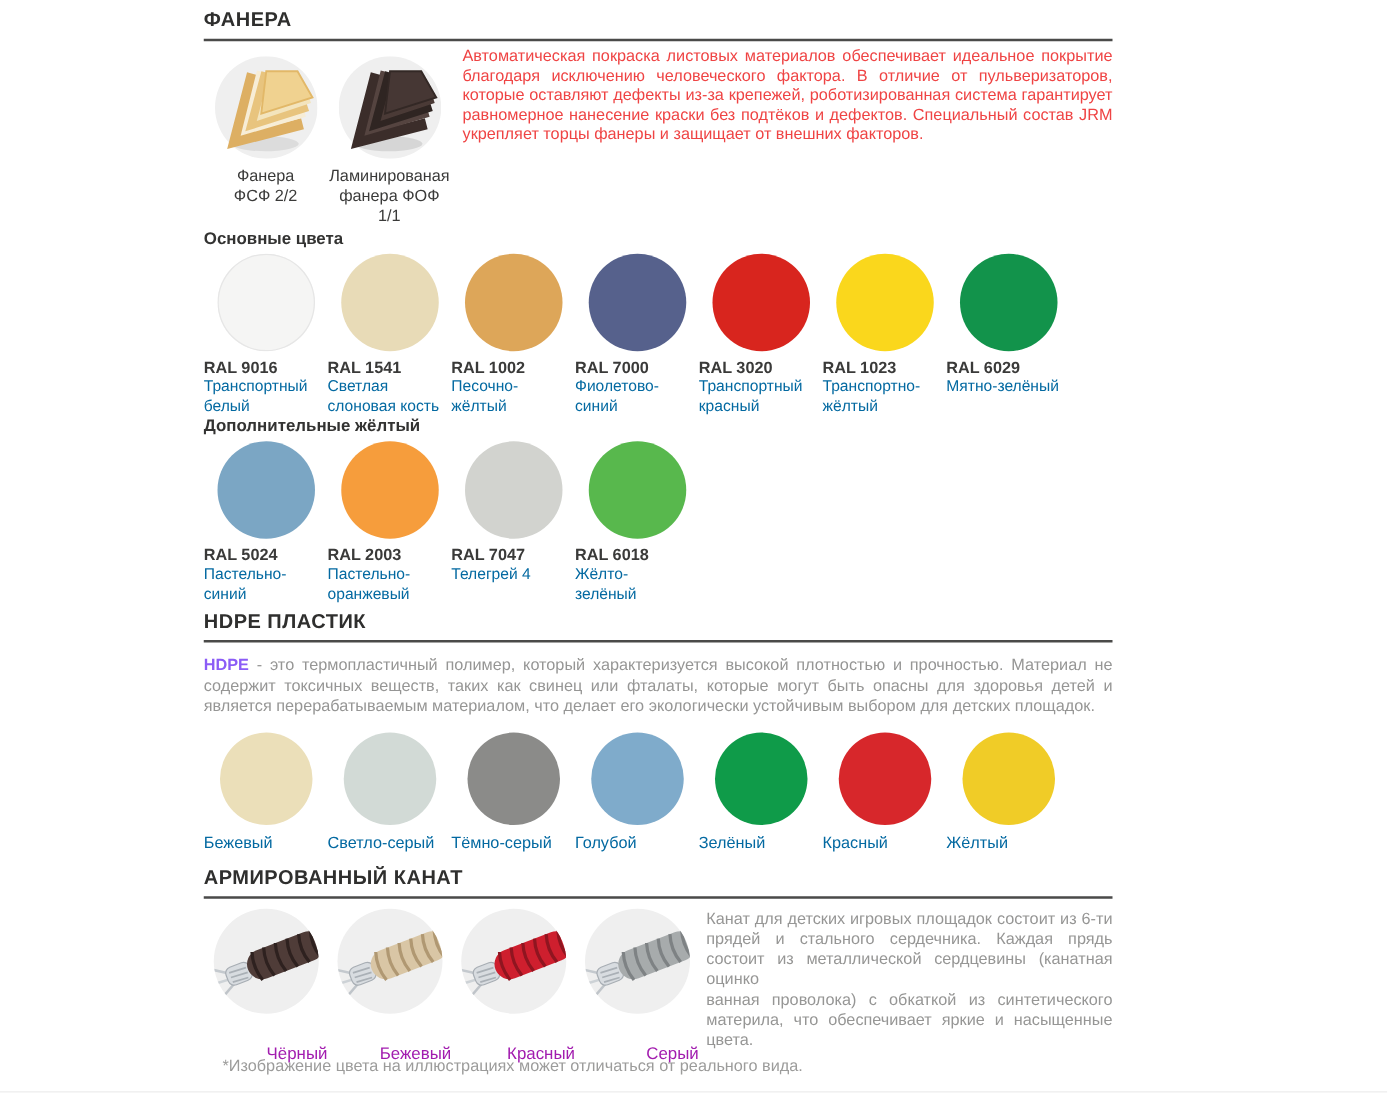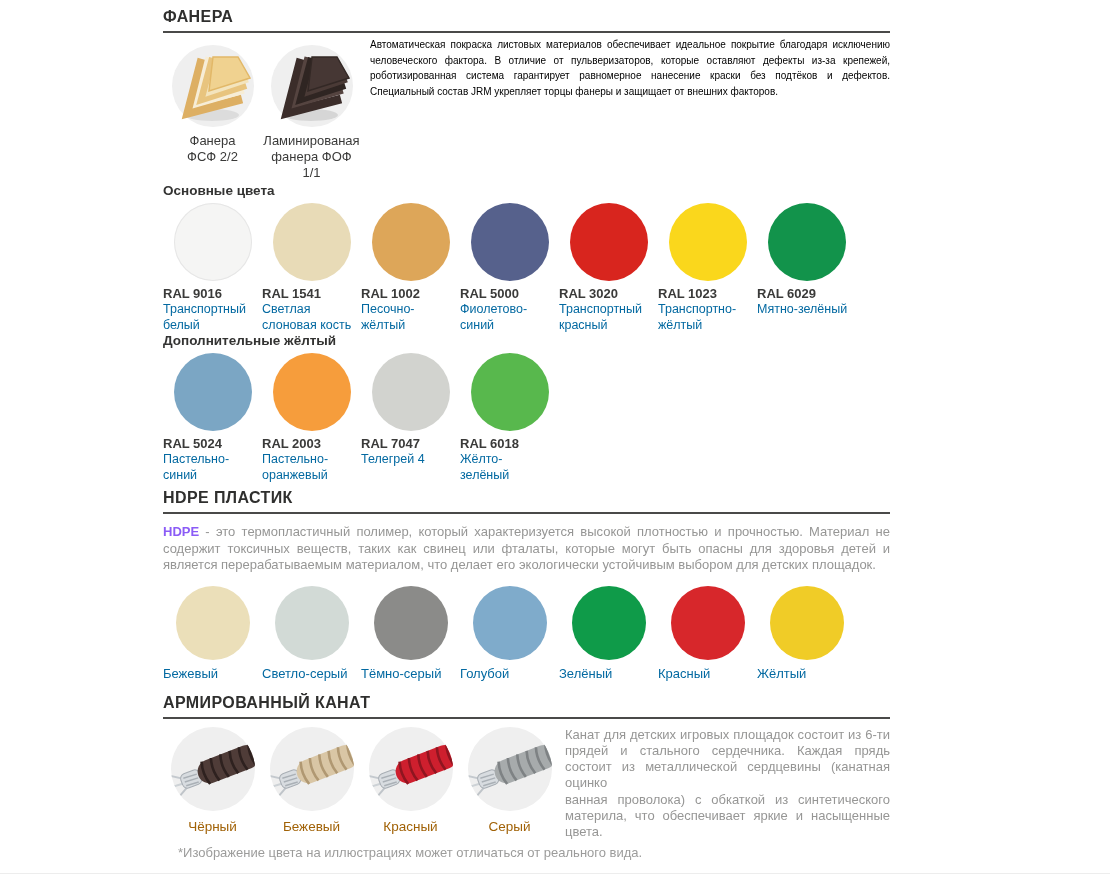--- a/index.html
+++ b/index.html
@@ -10,21 +10,21 @@
 
   .section-title { font-size:16px; font-weight:bold; letter-spacing:0.4px; color:#2f2f2e; margin-bottom:5px; }
   .rule { border:none; border-top:2px solid #4a4a49; margin:0 0 12px 0; }
 
   
   .plywood-row { display:flex; align-items:flex-start; }
   .materials { width:207px; display:flex; }
   .material { width:99px; text-align:center; }
   .material svg { display:block; margin:0 auto; }
   .material-label { margin-top:6px; font-size:13px; line-height:16px; color:#3a3a39; white-space:pre-line; }
-  .desc { flex:1; margin-top:-8px; font-size:10px; line-height:15.5px; color:#000000; text-align:justify; }
+  .desc { flex:1; margin-top:-8px; font-size:13px; line-height:15.5px; color:#ef4444; text-align:justify; }
 
   .subheading { font-size:13.5px; font-weight:bold; color:#333332; margin-top:2px; }
 
   
   .swatch-row { display:flex; margin-top:5px; }
   .swatch { width:99px; text-align:left; }
   .circle { width:78px; height:78px; border-radius:50%; margin:0 auto; }
   .row-md .circle { width:74px; height:74px; }
   .circle.bordered { box-shadow: inset 0 0 0 1px #e6e6e6; }
   .code { margin-top:5px; font-size:13px; font-weight:bold; color:#3a3a39; line-height:15px; }
@@ -42,21 +42,21 @@
   .section-hdpe .swatch-row { margin-top:12px; }
 
   
   .section-rope { margin-top:12px; }
   .section-rope .rule { margin-bottom:8px; }
   .rope-flex { display:flex; align-items:flex-start; }
   .rope-items { width:396px; display:flex; }
   .rope-item { width:99px; text-align:center; }
   .rope-circle { position:relative; width:84px; height:84px; border-radius:50%; background:#efefef; overflow:hidden; margin:0 auto; }
   .rope-circle svg { position:absolute; left:0; top:0; }
-  .rope-label { margin-top:8px; font-size:13.5px; color:#a16207; }
+  .rope-label { margin-top:24px; font-size:13.5px; color:#a21caf;text-align:right; }
   .rope-desc { flex:1; margin-left:6px; font-size:13px; line-height:16.3px; color:#969695; text-align:justify; white-space:pre-line; }
 
   .footnote { position:absolute; left:154px; top:845px; font-size:13px; color:#9c9c9b;margin-left:24px; }
   .bottom-divider { position:absolute; left:0; top:873px; width:1110px; height:1px; background:#ededed; }
 </style>
 </head>
 <body>
 
 <div class="page">
   <div class="content">
@@ -115,21 +115,21 @@
 слоновая кость</div>
   </div>
           <div class="swatch">
     <div class="circle" style="background: rgb(221, 166, 89);"></div>
     <div class="code">RAL 1002</div>
     <div class="cname">Песочно-
 жёлтый</div>
   </div>
           <div class="swatch">
     <div class="circle" style="background: rgb(86, 97, 140);"></div>
-    <div class="code">RAL 5000</div>
+    <div class="code">RAL 7000</div>
     <div class="cname">Фиолетово-
 синий</div>
   </div>
           <div class="swatch">
     <div class="circle" style="background: rgb(216, 37, 30);"></div>
     <div class="code">RAL 3020</div>
     <div class="cname">Транспортный
 красный</div>
   </div>
           <div class="swatch">

